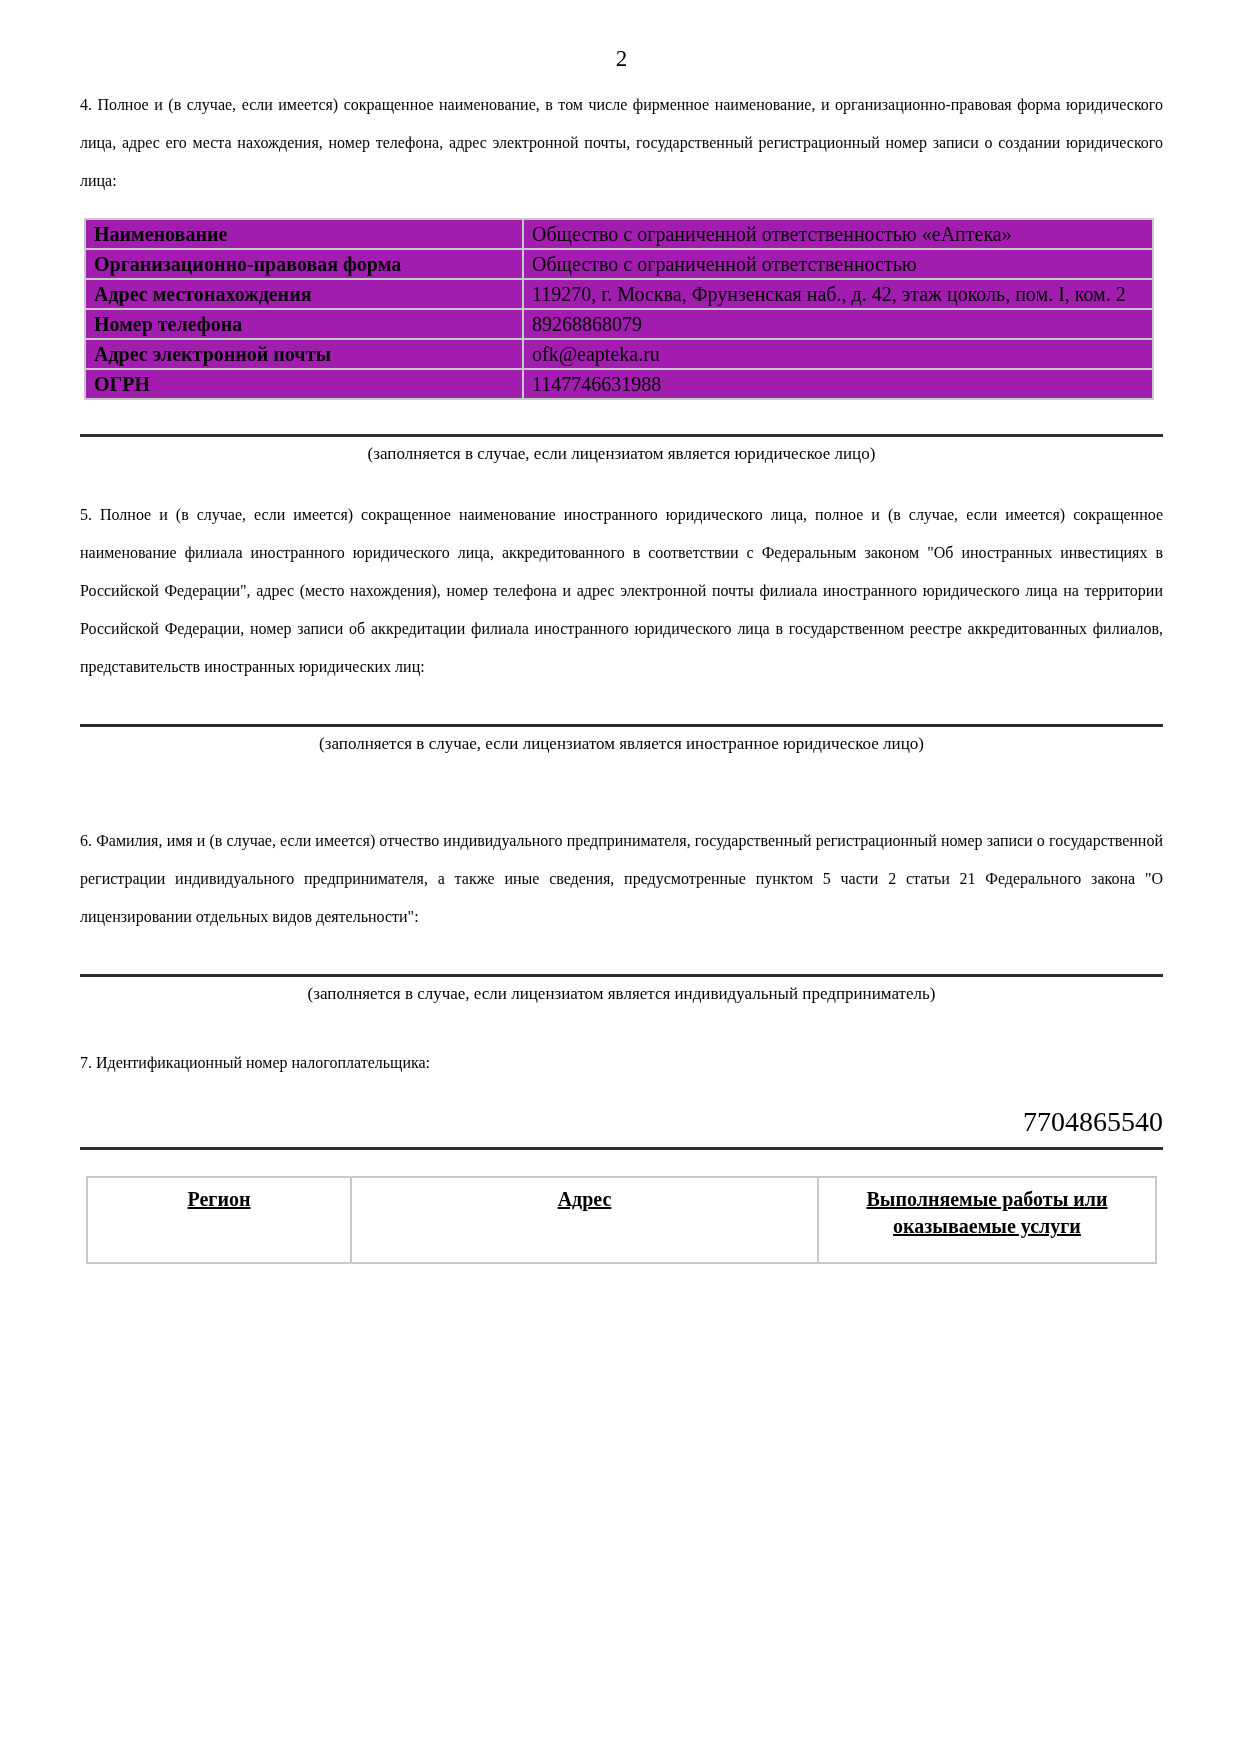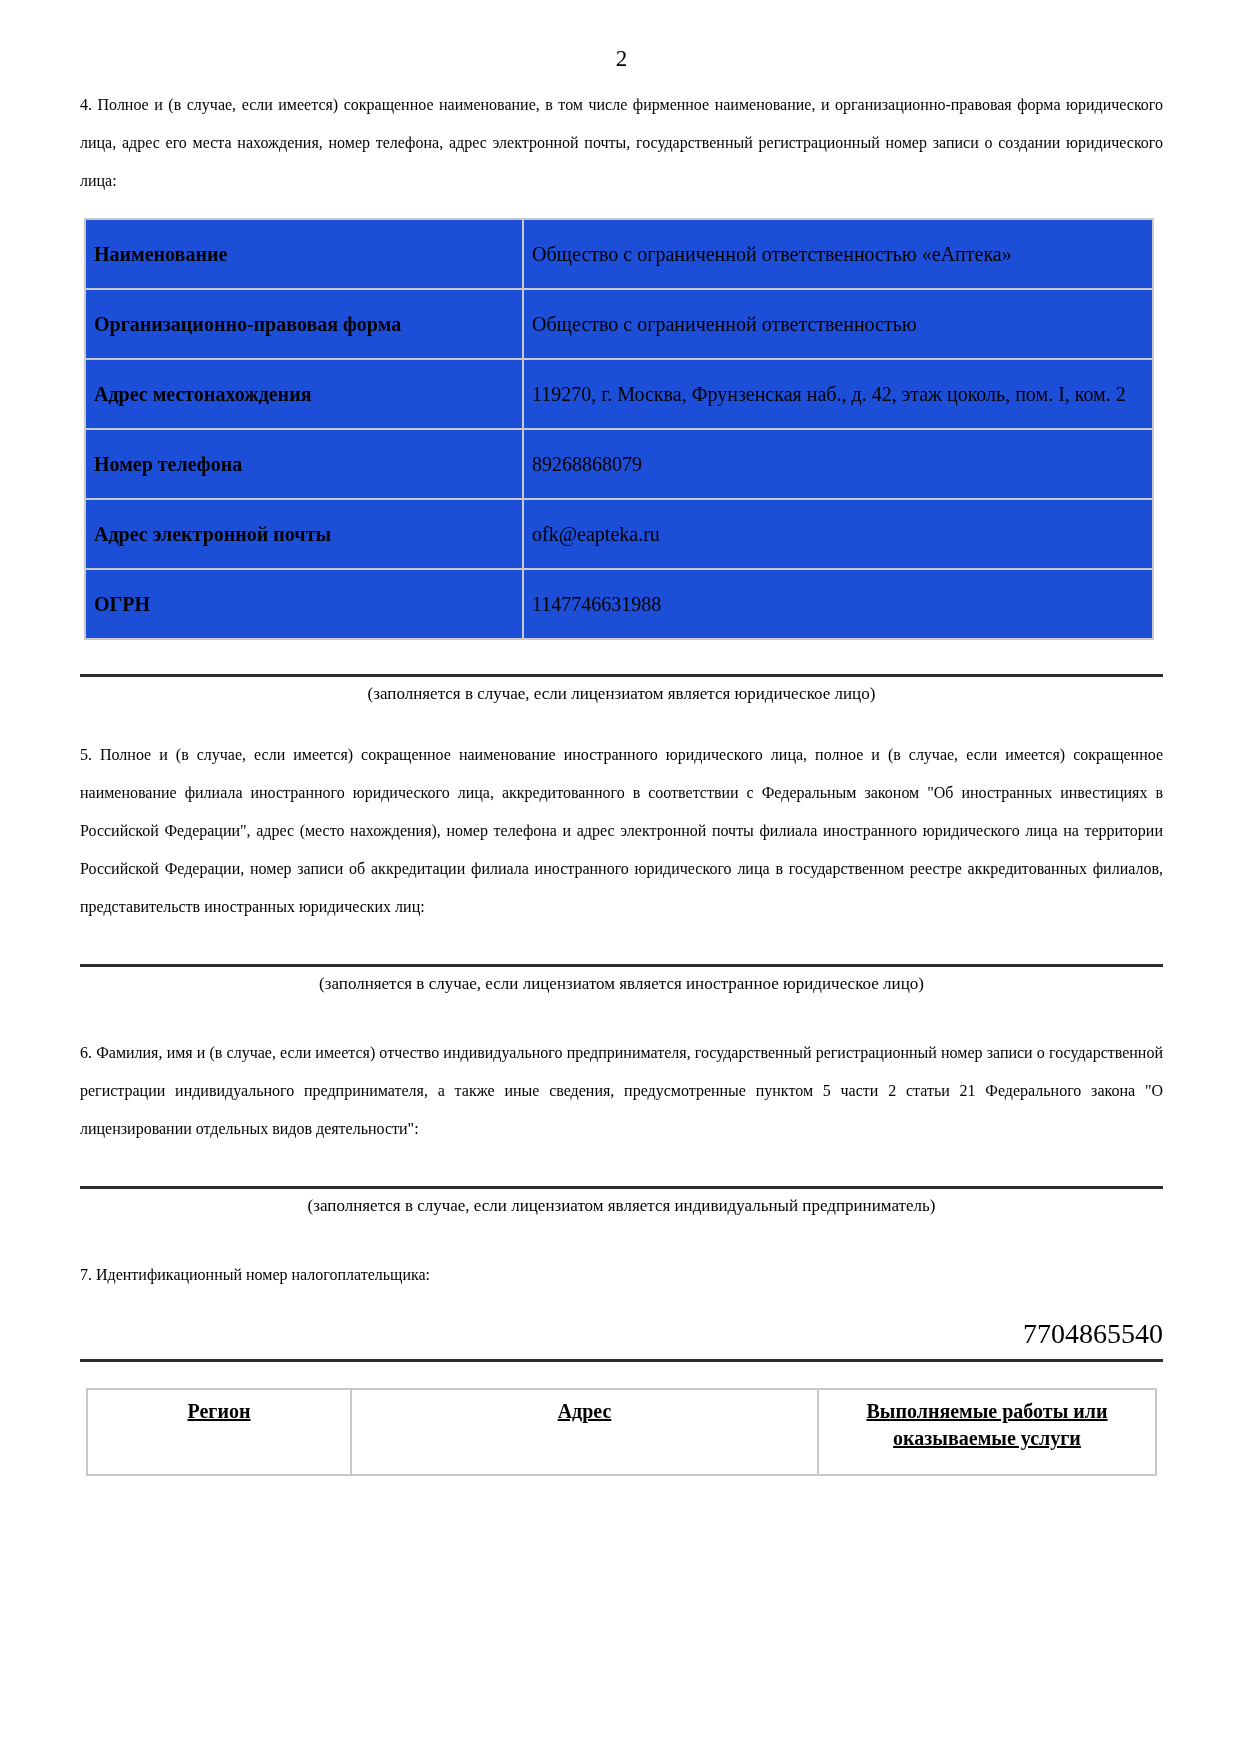--- a/index.html
+++ b/index.html
@@ -24,37 +24,37 @@
     line-height: 30px;
   }
   .para {
     font-size: 16px;
     line-height: 38px;
     text-align: justify;
     margin: 0;
   }
   .p4  { margin-top: 12px; }
   .p5  { margin-top: 32px; }
-  .p6  { margin-top: 40px; }
+  .p6  { margin-top: 68px; }
   .p7  { margin-top: 40px; text-align: left; }
   .p8  { margin-top: 36px; }
 
   table.org-table {
     border-collapse: collapse;
     width: 1070px;
     margin: 18px 0 0 4px;
     table-layout: fixed;
   }
   table.org-table td {
     border: 2px solid #c8c8c8;
     font-size: 20px;
     line-height: 28px;
-    padding: 20px 8px;
+    padding: 0 8px;
     vertical-align: middle;
-    background: #1d4ed8;
+    background: #a21caf;
     word-wrap: break-word;
   }
   table.org-table td.lbl {
     font-weight: bold;
     width: 420px;
   }
 
   .rule {
     height: 3px;
     background: #2d2d2d;

